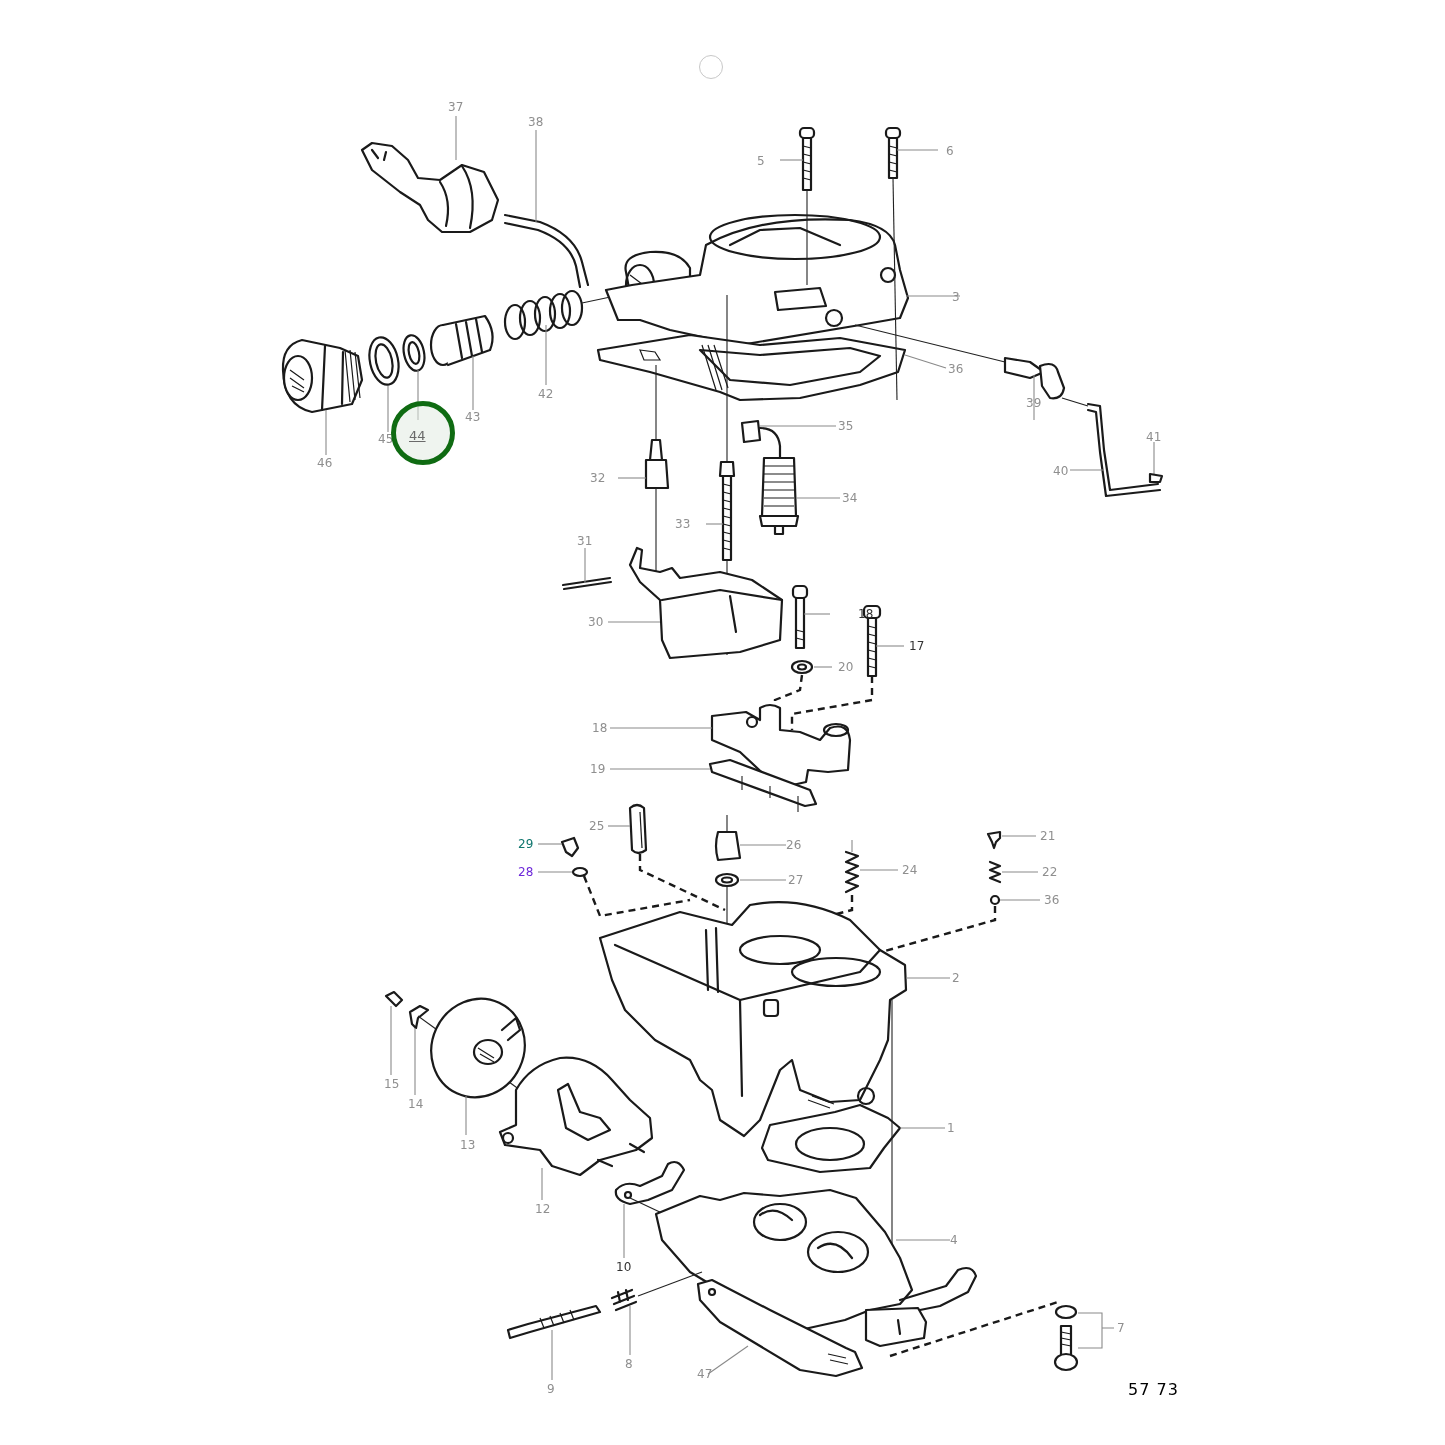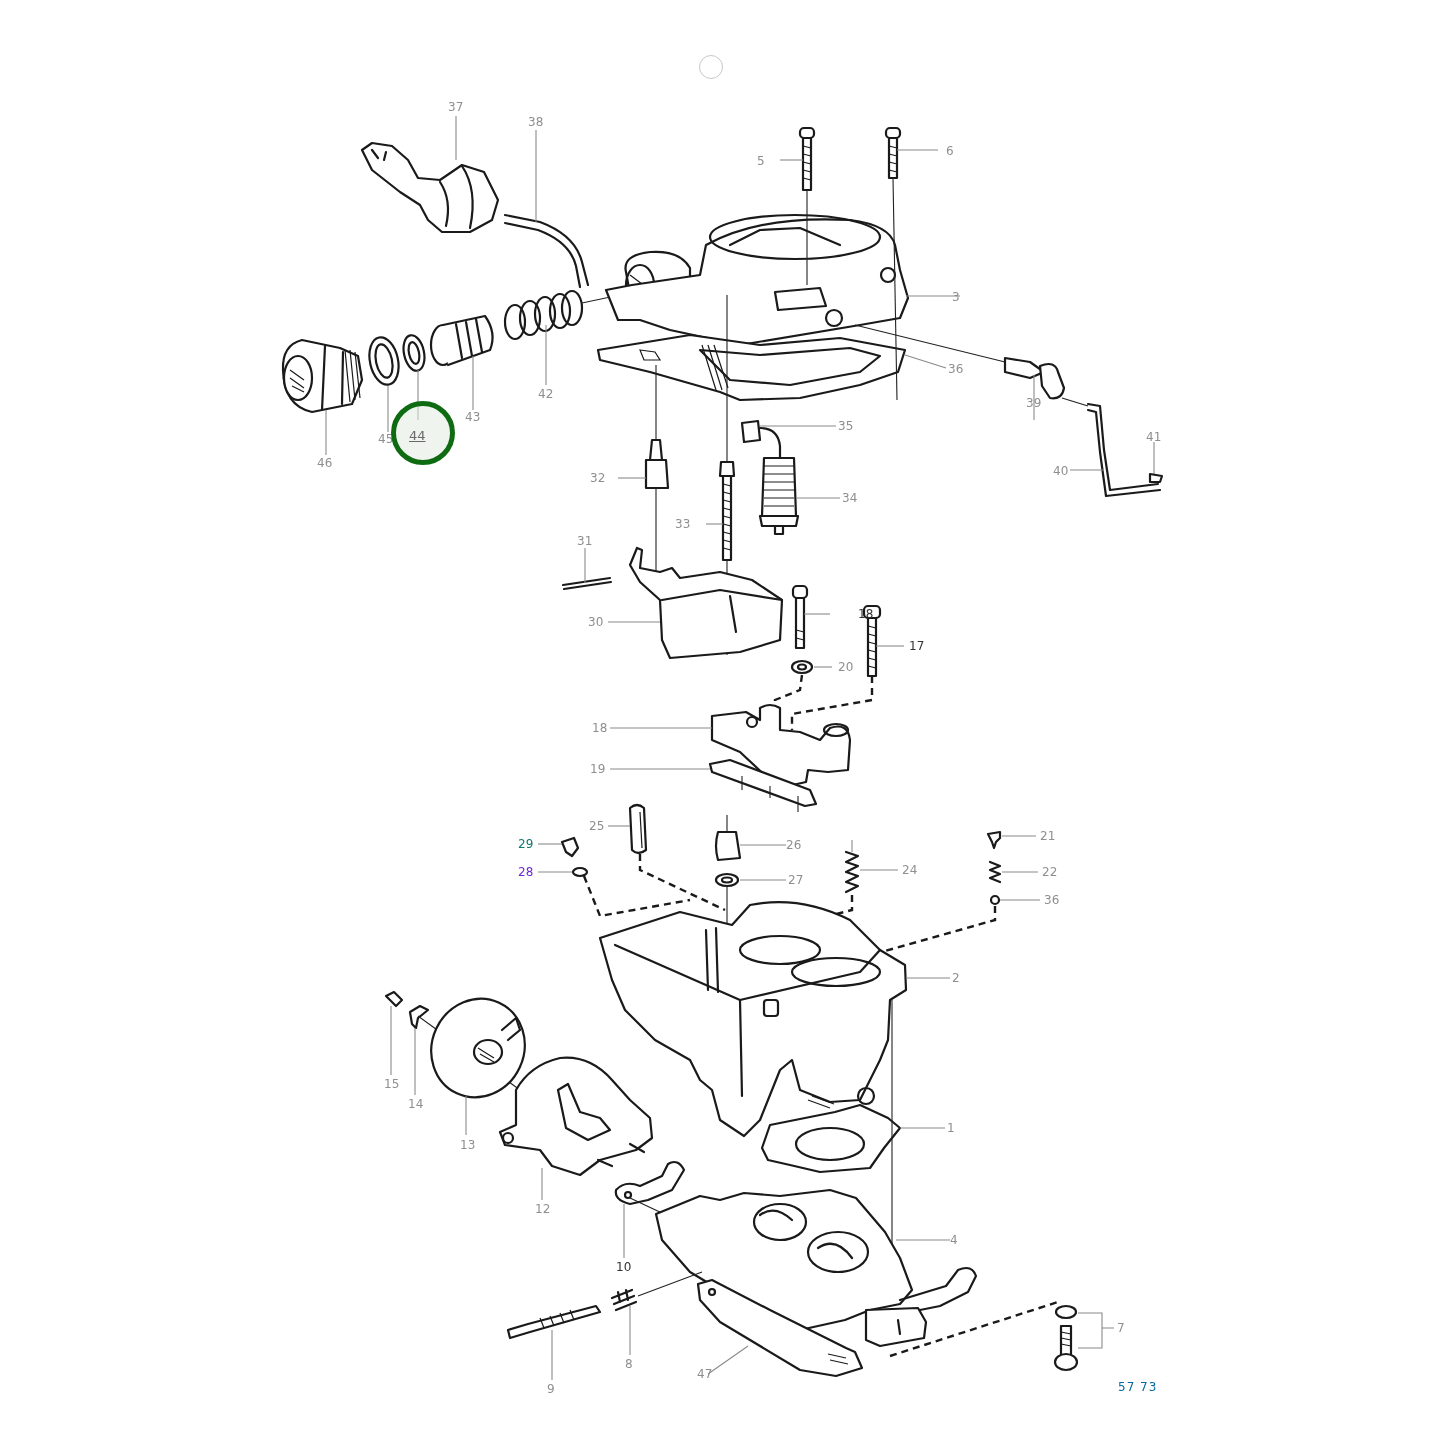--- a/index.html
+++ b/index.html
@@ -9,21 +9,21 @@
   .lf { stroke:#1a1a1a; stroke-width:2.2; fill:#ffffff; stroke-linecap:round; stroke-linejoin:round; }
   .thin { stroke:#222; stroke-width:1.1; fill:none; }
   .lead { stroke:#8a8a8a; stroke-width:1.1; fill:none; }
   .dash { stroke:#1a1a1a; stroke-width:2.4; fill:none; stroke-dasharray:7 5; }
   .hatch { stroke:#1a1a1a; stroke-width:1.2; fill:none; }
   .label { position:absolute; font-family:"DejaVu Sans", sans-serif; font-size:12px; color:#8f8f8f; line-height:14px; white-space:nowrap; }
   .label.bold { color:#333; }
   .hl-circle { position:absolute; width:54px; height:54px; border-radius:50%; border:5px solid #0f6b12; background:rgba(225,235,225,0.55); box-sizing:content-box; }
   .hl-text { position:absolute; font-size:13px; color:#6a6a6a; font-family:"DejaVu Sans", sans-serif;text-decoration:underline; }
   .reg-mark { position:absolute; width:22px; height:22px; border-radius:50%; border:1.5px solid #c8c8c8; }
-  .fignum { position:absolute; font-size:12px; color:#0369a1; letter-spacing:1px; }
+  .fignum { position:absolute; font-size:16px; color:#000000; letter-spacing:1px;margin-left:10px; }
 </style>
 </head>
 <body>
 
 <div id="diagram">
 <svg width="1445" height="1445" viewBox="0 0 1445 1445" xmlns="http://www.w3.org/2000/svg">
 
   <g>
     <path class="lf" d="M362 150 L372 143 L392 146 L408 160 L418 178 L440 180 L462 165 L484 172 L498 200 L492 220 L470 232 L442 232 L428 220 L420 205 L400 192 L372 170 Z"></path>
     <path class="ln" d="M372 150 L378 158 M386 152 L384 160"></path>

